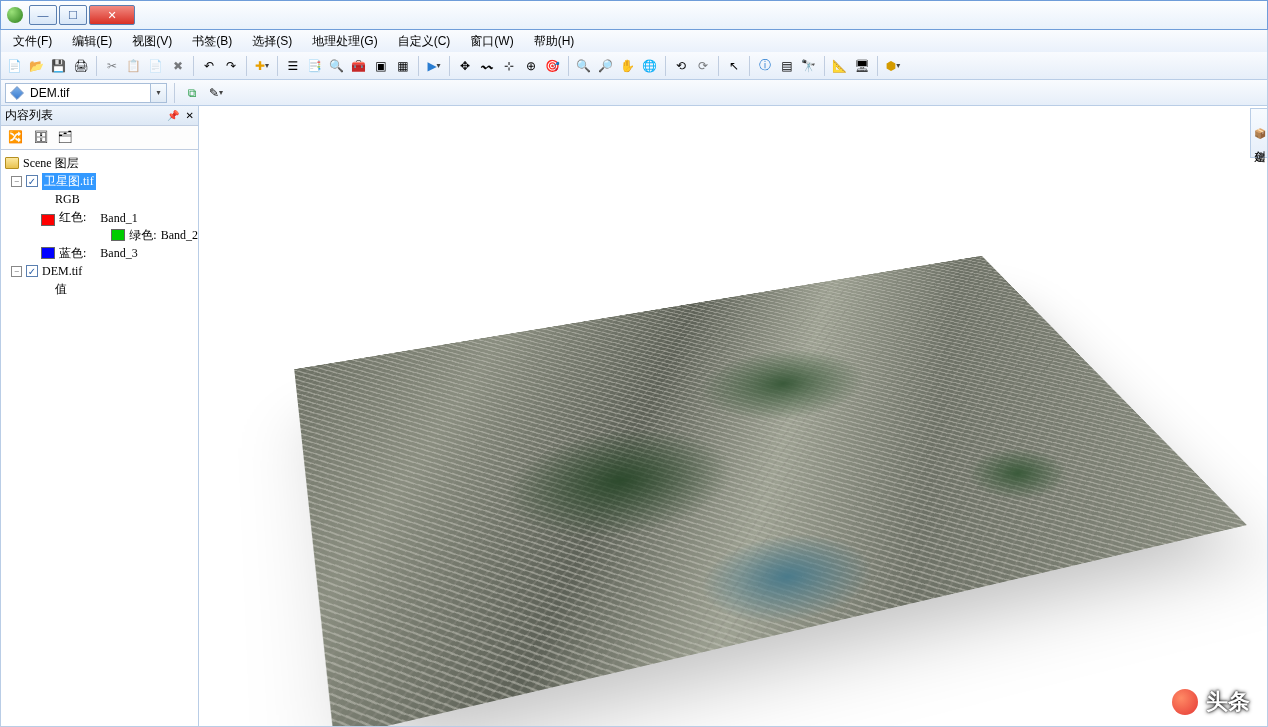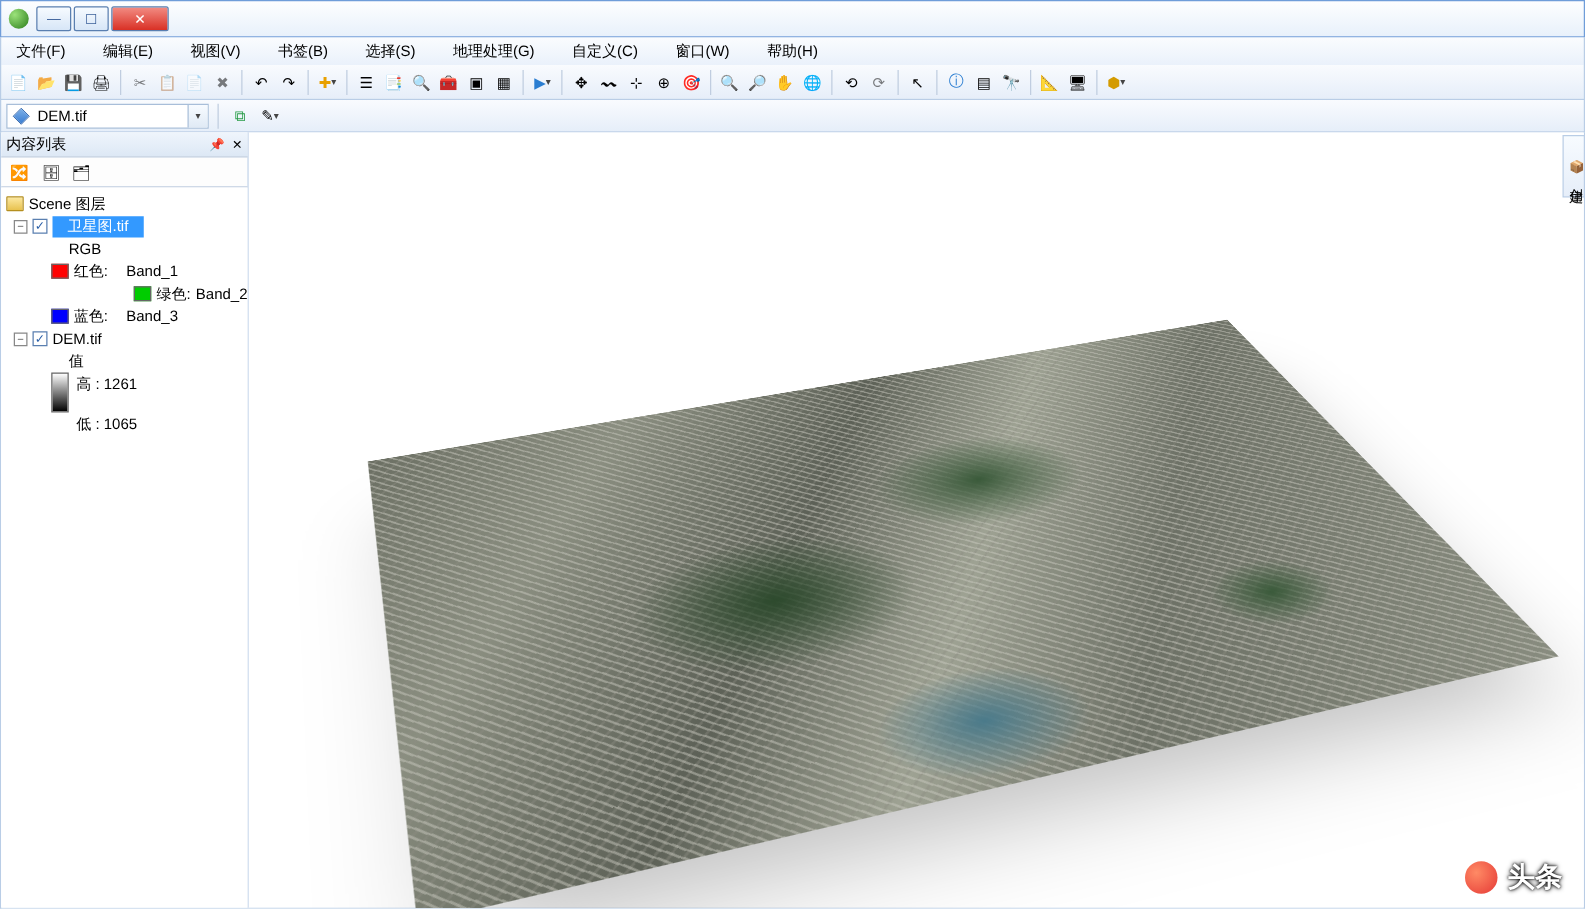--- a/index.html
+++ b/index.html
@@ -3,40 +3,40 @@
 <meta charset="utf-8">
 <style>
   * { box-sizing: border-box; margin: 0; padding: 0; }
   body { font-family: "Microsoft YaHei", Tahoma, sans-serif; font-size: 12px; background: #fff; width: 1268px; height: 727px; overflow: hidden; position: relative; }
   .titlebar { height: 30px; background: linear-gradient(#fdfeff, #e8f1fb); border: 1px solid #6f9dd9; display: flex; align-items: center; padding: 0 2px 0 6px; }
   .titlebar .app-icon { width: 16px; height: 16px; border-radius: 50%; background: radial-gradient(circle at 30% 30%, #9be27a, #2a7d1a); margin-right: 6px; }
   .titlebar .title { flex: 1; color: #000; }
   .winbtns { display: flex; gap: 2px; }
   .winbtn { width: 28px; height: 20px; border: 1px solid #5a7fb0; border-radius: 2px; background: linear-gradient(#f7fbff, #d7e6f7); display: flex; align-items: center; justify-content: center; font-size: 11px; color: #3a5f99; }
   .winbtn.close { background: linear-gradient(#f28b82, #d93025); color: #fff; width: 46px; }
-  .menubar { height: 22px; background: linear-gradient(#fafcfe, #eaf1fb); border-left: 1px solid #b9cde6; border-right: 1px solid #b9cde6; display: flex; align-items: center; padding-left: 6px; gap: 18px; }
+  .menubar { height: 22px; background: linear-gradient(#fafcfe, #eaf1fb); border-left: 1px solid #b9cde6; border-right: 1px solid #b9cde6; display: flex; align-items: center; padding-left: 6px; gap: 8px; }
   .menubar span { padding: 2px 6px; cursor: default; }
   .toolbar { height: 28px; background: linear-gradient(#f9fbfe, #e6eef9); border: 1px solid #b9cde6; border-top: none; display: flex; align-items: center; padding-left: 4px; gap: 2px; }
   .tbtn { width: 20px; height: 20px; display: flex; align-items: center; justify-content: center; border: 1px solid transparent; }
   .sep { width: 1px; height: 20px; background: #c0cde0; margin: 0 3px; }
   .layerbar { height: 26px; background: linear-gradient(#f9fbfe, #e6eef9); border: 1px solid #b9cde6; border-top: none; display: flex; align-items: center; padding-left: 4px; gap: 4px; }
   .layerbar .combo { height: 20px; width: 162px; border: 1px solid #a8bed9; background: #fff; display: flex; align-items: center; padding-left: 4px; }
   .layerbar .combo .dia { width:14px; height:14px; background: linear-gradient(135deg,#7db0e8,#3a7dd1); transform: rotate(45deg) scale(.7); margin-right:6px; border:1px solid #2a5fa8;}
   .layerbar .combo .dbtn { width:16px; height:18px; border-left:1px solid #a8bed9; background:linear-gradient(#f7fbff,#e0eaf5); margin-left:auto; display:flex;align-items:center;justify-content:center;}
-  .content { display: flex; height: calc(727px - 30px - 22px - 28px - 26px); border: 1px solid #b9cde6; border-top: none; }
+  .content { display: flex; height: calc(727px - 30px - 22px - 28px - 26px); border: 1px solid #b9cde6; border-top: none; font-family: Liberation Serif, serif; }
   .toc { width: 198px; background: #fdfdfd; border-right: 1px solid #b9cde6; display: flex; flex-direction: column; }
   .toc-hdr { height: 20px; background: linear-gradient(#eff5fc,#dde8f5); border-bottom: 1px solid #c0cde0; display: flex; align-items: center; padding: 0 4px; }
   .toc-hdr .spacer { flex:1; }
   .toc-tb { height: 24px; border-bottom: 1px solid #c0cde0; display:flex; align-items:center; padding-left:4px; gap:4px;}
   .toc-body { flex:1; padding: 4px 0 0 4px; overflow:auto; background:#fff;}
   .node { display:flex; align-items:center; height:18px; gap:4px; }
   .expcol { width:11px; height:11px; border:1px solid #888; display:flex;align-items:center;justify-content:center; font-size:9px; color:#555; line-height:1;}
   .folder-icon{width:14px;height:12px;background:linear-gradient(#fce8a0,#e8c24f);border:1px solid #b58f1f;border-radius:1px;}
   .chk{width:12px;height:12px;border:1px solid #5a7fb0;background:#fff;display:flex;align-items:center;justify-content:center;font-size:10px;color:#2a5fa8;}
-  .hl{background:#3399ff;color:#fff;padding:0 12px;}
+  .hl{background:#3399ff;color:#fff;padding:0 2px;}
   .swatch{width:14px;height:12px;border:1px solid #666;}
   .viewport { flex:1; position:relative; background:#fff; overflow:hidden;}
   .scene { position:absolute; left:50%; top:54%; transform:translate(-50%,-50%); width:820px; height:540px; perspective:1400px; perspective-origin:50% 30%;}
   .terrain { width:100%; height:100%; transform:rotateX(58deg) rotateZ(-18deg); transform-style:preserve-3d; background:
     radial-gradient(ellipse 200px 150px at 35% 55%, #2d4a2d 0%, transparent 55%),
     radial-gradient(ellipse 180px 130px at 60% 35%, #3a5a3a 0%, transparent 50%),
     radial-gradient(ellipse 140px 100px at 48% 88%, #4a7a8a 0%, transparent 55%),
     radial-gradient(ellipse 100px 80px at 80% 75%, #3a5a3a 0%, transparent 50%),
     repeating-linear-gradient(42deg, rgba(200,200,190,.5) 0 2px, transparent 2px 7px),
     repeating-linear-gradient(-48deg, rgba(140,140,130,.4) 0 2px, transparent 2px 9px),
@@ -156,21 +156,21 @@
         <span>Scene 图层</span>
       </div>
       <div class="node" style="padding-left:6px;">
         <span class="expcol">−</span>
         <span class="chk">✓</span>
         <span class="hl">卫星图.tif</span>
       </div>
       <div class="node" style="padding-left:50px;text-align:center;">
         <span>RGB</span>
       </div>
-      <div class="node" style="padding-left:36px;">
+      <div class="node" style="padding-left:36px;align-items:flex-end;">
         <span class="swatch" style="background:#ff0000"></span>
         <span>红色:</span>
         <span>&nbsp;&nbsp;</span>
         <span>Band_1</span>
       </div>
       <div class="node" style="padding-left:36px;justify-content:flex-end;">
         <span class="swatch" style="background:#00cc00"></span>
         <span>绿色:</span>
         <span>Band_2</span>
       </div>
@@ -181,32 +181,20 @@
         <span>Band_3</span>
       </div>
       <div class="node" style="padding-left:6px;">
         <span class="expcol">−</span>
         <span class="chk">✓</span>
         <span>DEM.tif</span>
       </div>
       <div class="node" style="padding-left:50px;">
         <span>值</span>
       </div>
-      <div style="display:flex;padding-left:36px;align-items:flex-start;gap:6px;">
-        <span class="gradswatch"></span>
-        <div>
-          <div class="node">
-              <span>高 : 1261</span>
-            </div>
-          <div style="height:14px;"></div>
-          <div class="node">
-              <span>低 : 1065</span>
-            </div>
-        </div>
-      </div>
     </div>
   </div>
 
   <div class="viewport">
     <div class="scene">
         <div class="terrain"></div>
       </div>
   </div>
 </div>
 

